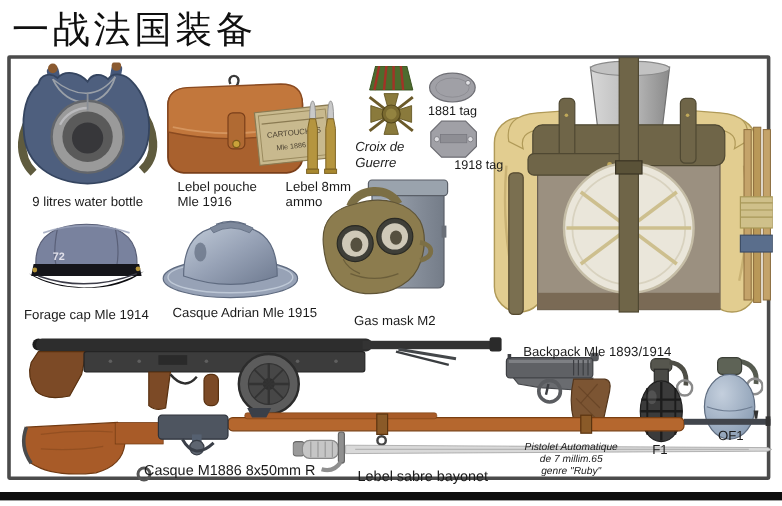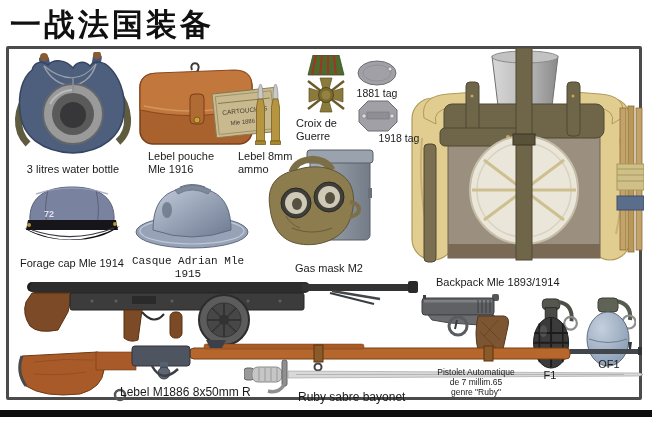--- a/index.html
+++ b/index.html
@@ -1,26 +1,26 @@
 <!DOCTYPE html>
 <html><head>
 <meta charset="utf-8">
 <style>
   html,body{margin:0;padding:0;background:#fff;}
   .stage{position:relative;width:652px;height:422px;background:#ffffff;overflow:hidden;
          font-family:"Liberation Sans","DejaVu Sans",sans-serif;}
-  .title{position:absolute;left:10px;top:4px;font-size:31px;font-weight:700;color:#101010;
+  .title{position:absolute;left:10px;top:4px;font-size:31px;font-weight:400;color:#101010;
          letter-spacing:3px;font-family:"DejaVu Sans","Liberation Sans",sans-serif;}
   .frame{position:absolute;left:6px;top:46px;width:630px;height:348px;border:3px solid #4b4b4b;
          background:transparent;border-radius:2px;}
   .bottom-bar{position:absolute;left:0px;top:410px;width:652px;height:7px;background:#0e0e0e;}
   .item{position:absolute;}
   .lbl{position:absolute;font-size:11px;line-height:13px;color:#1b1b1b;white-space:pre-line;z-index:5;}
   .lbl-c{text-align:center;}
-  .lbl-sm{font-size:8.5px;line-height:10px;}
+  .lbl-sm{font-size:8.5px;line-height:10px;font-style:italic;}
   .lbl-lg{font-size:12px;}
   svg{display:block;}
 </style>
 </head>
 <body>
 
 <div class="stage">
 
   <div class="title">一战法国装备</div>
   <div class="frame"></div>
@@ -37,21 +37,21 @@
       <path d="M59,16 C52,8 40,6 34,13 C28,8 20,10 18,18 C8,26 4,42 6,60 C8,84 28,100 59,101 C88,100 108,84 110,60 C112,40 104,24 96,16 C90,9 80,8 76,14 C70,8 62,10 59,16 Z" fill="#4e5f7e" stroke="#354560" stroke-width="1.5"></path>
       <path d="M30,14 C42,40 74,40 82,12" stroke="#9aa0a8" stroke-width="1.5" fill="none"></path>
       <path d="M30,14 C50,30 68,30 82,12" stroke="#9aa0a8" stroke-width="1.2" fill="none"></path>
       <circle cx="59" cy="62" r="30" fill="#9a9a9a" stroke="#63666b" stroke-width="2"></circle>
       <circle cx="59" cy="62" r="21" fill="#5a5a5a"></circle>
       <circle cx="59" cy="63" r="13" fill="#37373a"></circle>
       <path d="M36,52 A26,26 0 0 1 59,38" stroke="#c8c8cc" stroke-width="2" fill="none" opacity="0.7"></path>
       <line x1="59" y1="26" x2="59" y2="40" stroke="#8a8f96" stroke-width="1.5"></line>
     </svg>
   </div>
-  <div class="lbl lbl-c" style="left:8px;top:163px;width:130px;">3 litres water bottle</div>
+  <div class="lbl lbl-c" style="left:8px;top:163px;width:130px;">9 litres water bottle</div>
 
   <div class="item" style="left:136px;top:58px;">
     <svg width="150" height="94" viewBox="0 0 150 94">
       <path d="M56,12 C52,3 66,3 62,12 L59,17" stroke="#3a3a3a" stroke-width="2" fill="none"></path>
       <rect x="4" y="16" width="112" height="70" rx="13" fill="#a9612e" stroke="#7a3f1a" stroke-width="1.5"></rect>
       <path d="M4,52 L4,30 Q4,16 20,15 L98,12 Q116,12 116,28 L116,50 Q60,64 4,52 Z" fill="#c2773c" stroke="#8a4a20" stroke-width="1.2"></path>
       <path d="M8,48 Q60,59 112,46" stroke="#d99c66" stroke-width="1.5" fill="none" opacity="0.8"></path>
       <rect x="54" y="36" width="14" height="30" rx="4" fill="#b06a33" stroke="#7a3f1a"></rect>
       <circle cx="61" cy="62" r="3" fill="#caa23a" stroke="#7a5a1a"></circle>
       <g transform="translate(76,36) rotate(-6)">
@@ -93,21 +93,21 @@
       <line x1="8" y1="26" x2="44" y2="54" stroke="#6b5a2a" stroke-width="2.4"></line>
       <line x1="44" y1="26" x2="8" y2="54" stroke="#6b5a2a" stroke-width="2.4"></line>
       <polygon points="20,23 32,23 28.5,36 23.5,36" fill="#8a7a3c" stroke="#60521f" stroke-width="0.7"></polygon>
       <polygon points="23.5,44 28.5,44 32,57 20,57" fill="#8a7a3c" stroke="#60521f" stroke-width="0.7"></polygon>
       <polygon points="9,33 23,37.5 23,42.5 9,47" fill="#8a7a3c" stroke="#60521f" stroke-width="0.7"></polygon>
       <polygon points="43,33 29,37.5 29,42.5 43,47" fill="#8a7a3c" stroke="#60521f" stroke-width="0.7"></polygon>
       <circle cx="26" cy="40" r="7.5" fill="#7a6a30" stroke="#55481c"></circle>
       <circle cx="26" cy="40" r="4.5" fill="#938340"></circle>
     </svg>
   </div>
-  <div class="lbl" style="left:296px;top:117px;">Croix de
+  <div class="lbl" style="left:296px;top:117px;font-style:italic;">Croix de
 Guerre</div>
 
   <div class="item" style="left:356px;top:60px;">
     <svg width="42" height="27" viewBox="0 0 42 27">
       <ellipse cx="21" cy="13" rx="19" ry="12" fill="#a0a0a6" stroke="#6e6e74"></ellipse>
       <ellipse cx="21" cy="13" rx="14" ry="8" fill="none" stroke="#8d8d93" stroke-width="0.8"></ellipse>
       <circle cx="34" cy="9" r="2" fill="#e2e2e6" stroke="#77777d" stroke-width="0.7"></circle>
     </svg>
   </div>
   <div class="lbl lbl-c" style="left:350px;top:87px;width:54px;font-size:10.5px;">1881 tag</div>
@@ -161,21 +161,21 @@
       <circle cx="120" cy="142" r="54" fill="#eae6da" stroke="#c5bda6" stroke-width="2"></circle>
       <circle cx="120" cy="142" r="47" fill="none" stroke="#d8d2bf" stroke-width="1.5"></circle>
       <line x1="80" y1="112" x2="160" y2="172" stroke="#cdbf8e" stroke-width="3"></line>
       <line x1="160" y1="112" x2="80" y2="172" stroke="#cdbf8e" stroke-width="3"></line>
       <line x1="68" y1="142" x2="172" y2="142" stroke="#cdbf8e" stroke-width="3"></line>
       <rect x="112" y="0" width="16" height="212" fill="#6f6548" stroke="#4f4832"></rect>
       <rect x="109" y="86" width="22" height="11" fill="#5a5238" stroke="#3a3424"></rect>
       <rect x="20" y="96" width="12" height="118" rx="4" fill="#7a6f50" stroke="#55492f"></rect>
     </svg>
   </div>
-  <div class="lbl" style="left:436px;top:276px;">Backpack Mle 1893/1914</div>
+  <div class="lbl" style="left:436px;top:288px;">Backpack Mle 1893/1914</div>
 
   <div class="item" style="left:16px;top:180px;">
     <svg width="112" height="68" viewBox="0 0 112 68">
       <path d="M14,42 C12,14 34,7 56,7 C78,7 100,14 98,42 L98,45 L14,45 Z" fill="#79829e" stroke="#5a6078"></path>
       <path d="M32,10 C29,24 29,34 31,43" stroke="#5a6078" stroke-width="1" fill="none"></path>
       <path d="M80,10 C83,24 83,34 81,43" stroke="#5a6078" stroke-width="1" fill="none"></path>
       <path d="M20,14 Q56,2 92,14" stroke="#9aa2ba" stroke-width="1.5" fill="none" opacity="0.8"></path>
       <text x="28" y="37" font-size="9" font-weight="bold" fill="#e0e0ea" font-family="Liberation Sans,sans-serif">72</text>
       <path d="M12,40 L100,40 L102,50 L10,50 Z" fill="#15151a"></path>
       <path d="M8,48 Q56,72 104,46 Q86,60 56,60 Q26,60 8,48 Z" fill="#0c0c10"></path>
@@ -196,21 +196,21 @@
         </linearGradient>
       </defs>
       <ellipse cx="59" cy="54" rx="56" ry="16" fill="#97a2b6" stroke="#5f6b80"></ellipse>
       <ellipse cx="59" cy="53" rx="52" ry="13" fill="none" stroke="#c8d2de" stroke-width="1.2" opacity="0.8"></ellipse>
       <path d="M20,52 C20,18 38,10 59,10 C80,10 98,18 98,52 Q59,66 20,52 Z" fill="url(#helmG)" stroke="#5f6b80"></path>
       <path d="M42,12 Q59,2 78,12 L75,16 Q59,8 45,16 Z" fill="#7e899c" stroke="#5f6b80" stroke-width="0.7"></path>
       <path d="M47,9 Q59,4 72,9" stroke="#5f6b80" stroke-width="1" fill="none"></path>
       <ellipse cx="34" cy="32" rx="5" ry="8" fill="#6a7588" opacity="0.8"></ellipse>
     </svg>
   </div>
-  <div class="lbl lbl-c" style="left:124px;top:255px;width:128px;font-family:Liberation Mono, monospace;">Casque Adrian Mle 1915</div>
+  <div class="lbl lbl-c" style="left:140px;top:255px;width:128px;">Casque Adrian Mle 1915</div>
 
   <div class="item" style="left:262px;top:146px;">
     <svg width="116" height="114" viewBox="0 0 116 114">
       <defs>
         <linearGradient id="canG" x1="0" y1="0" x2="1" y2="0">
           <stop offset="0" stop-color="#a4adb8"></stop>
             <stop offset="0.5" stop-color="#8b939f"></stop>
             <stop offset="1" stop-color="#747c88"></stop>
         </linearGradient>
       </defs>
@@ -342,31 +342,31 @@
       <polygon points="192,4 212,4 208,12 196,12" fill="#3a3f48"></polygon>
       <rect x="300" y="9" width="9" height="17" fill="#8a5a28" stroke="#5a3410"></rect>
       <circle cx="304" cy="31" r="3.5" fill="none" stroke="#444444" stroke-width="2"></circle>
       <rect x="470" y="10" width="9" height="15" fill="#8a5a28" stroke="#5a3410"></rect>
       <rect x="556" y="13" width="72" height="5" fill="#41454c"></rect>
       <polygon points="614,6 618,6 617,13 615,13" fill="#333333"></polygon>
       <rect x="624" y="11" width="4" height="8" fill="#333333"></rect>
       <circle cx="106" cy="59" r="5" fill="none" stroke="#555555" stroke-width="2.5"></circle>
     </svg>
   </div>
-  <div class="lbl lbl-lg" style="left:120px;top:386px;">Lebel M1886 8x50mm R</div>
+  <div class="lbl lbl-lg" style="left:120px;top:386px;">Casque M1886 8x50mm R</div>
 
   <div class="item" style="left:244px;top:358px;">
     <svg width="400" height="36" viewBox="0 0 400 36">
       <polygon points="44,13 396,15 399,16.5 396,18 44,20" fill="#d9d9d9" stroke="#9a9a9a" stroke-width="0.6"></polygon>
       <line x1="52" y1="16.5" x2="380" y2="16.5" stroke="#b5b5b5" stroke-width="1"></line>
       <rect x="0" y="10" width="10" height="12" rx="3" fill="#9a9a9a" stroke="#666666"></rect>
       <rect x="8" y="9" width="30" height="15" rx="6" fill="#c6c6c6" stroke="#8a8a8a"></rect>
       <line x1="15" y1="10" x2="15" y2="23" stroke="#9a9a9a"></line>
       <line x1="21" y1="10" x2="21" y2="23" stroke="#9a9a9a"></line>
       <line x1="27" y1="10" x2="27" y2="23" stroke="#9a9a9a"></line>
       <line x1="33" y1="10" x2="33" y2="23" stroke="#9a9a9a"></line>
       <rect x="38" y="2" width="5" height="26" rx="2" fill="#8f8f8f" stroke="#666666"></rect>
       <path d="M40,27 Q34,36 24,33" stroke="#8f8f8f" stroke-width="3.5" fill="none"></path>
     </svg>
   </div>
-  <div class="lbl lbl-lg" style="left:298px;top:391px;">Ruby sabre bayonet</div>
+  <div class="lbl lbl-lg" style="left:298px;top:391px;">Lebel sabre bayonet</div>
 
 </div>
 
 </body></html>

